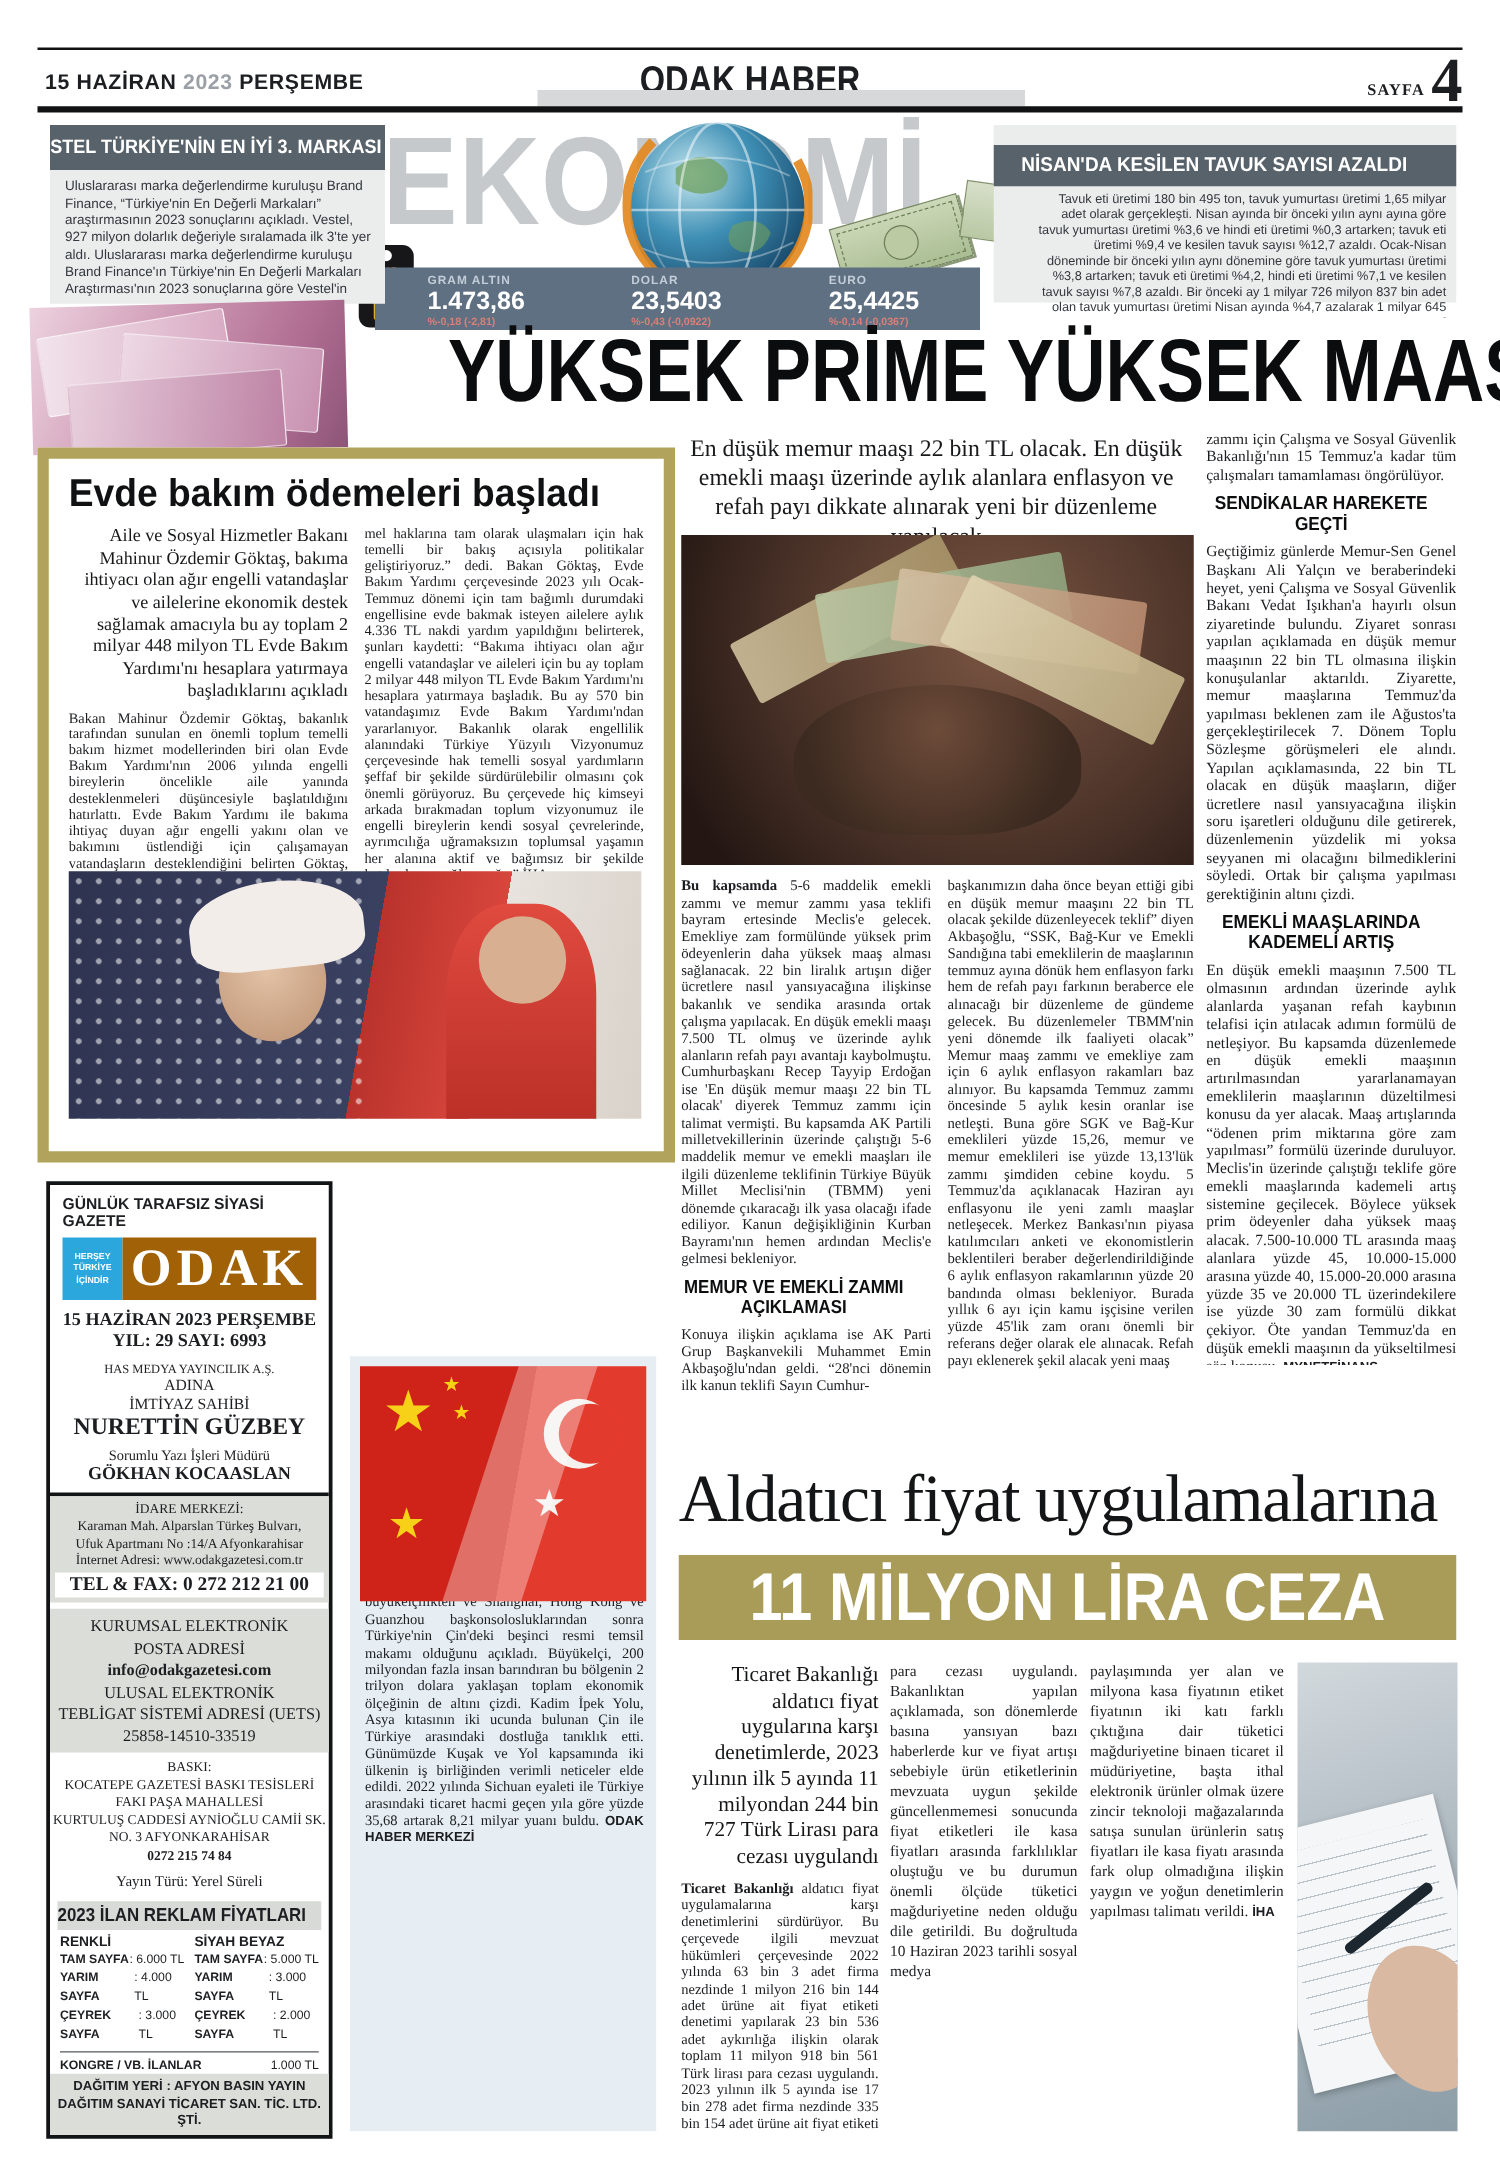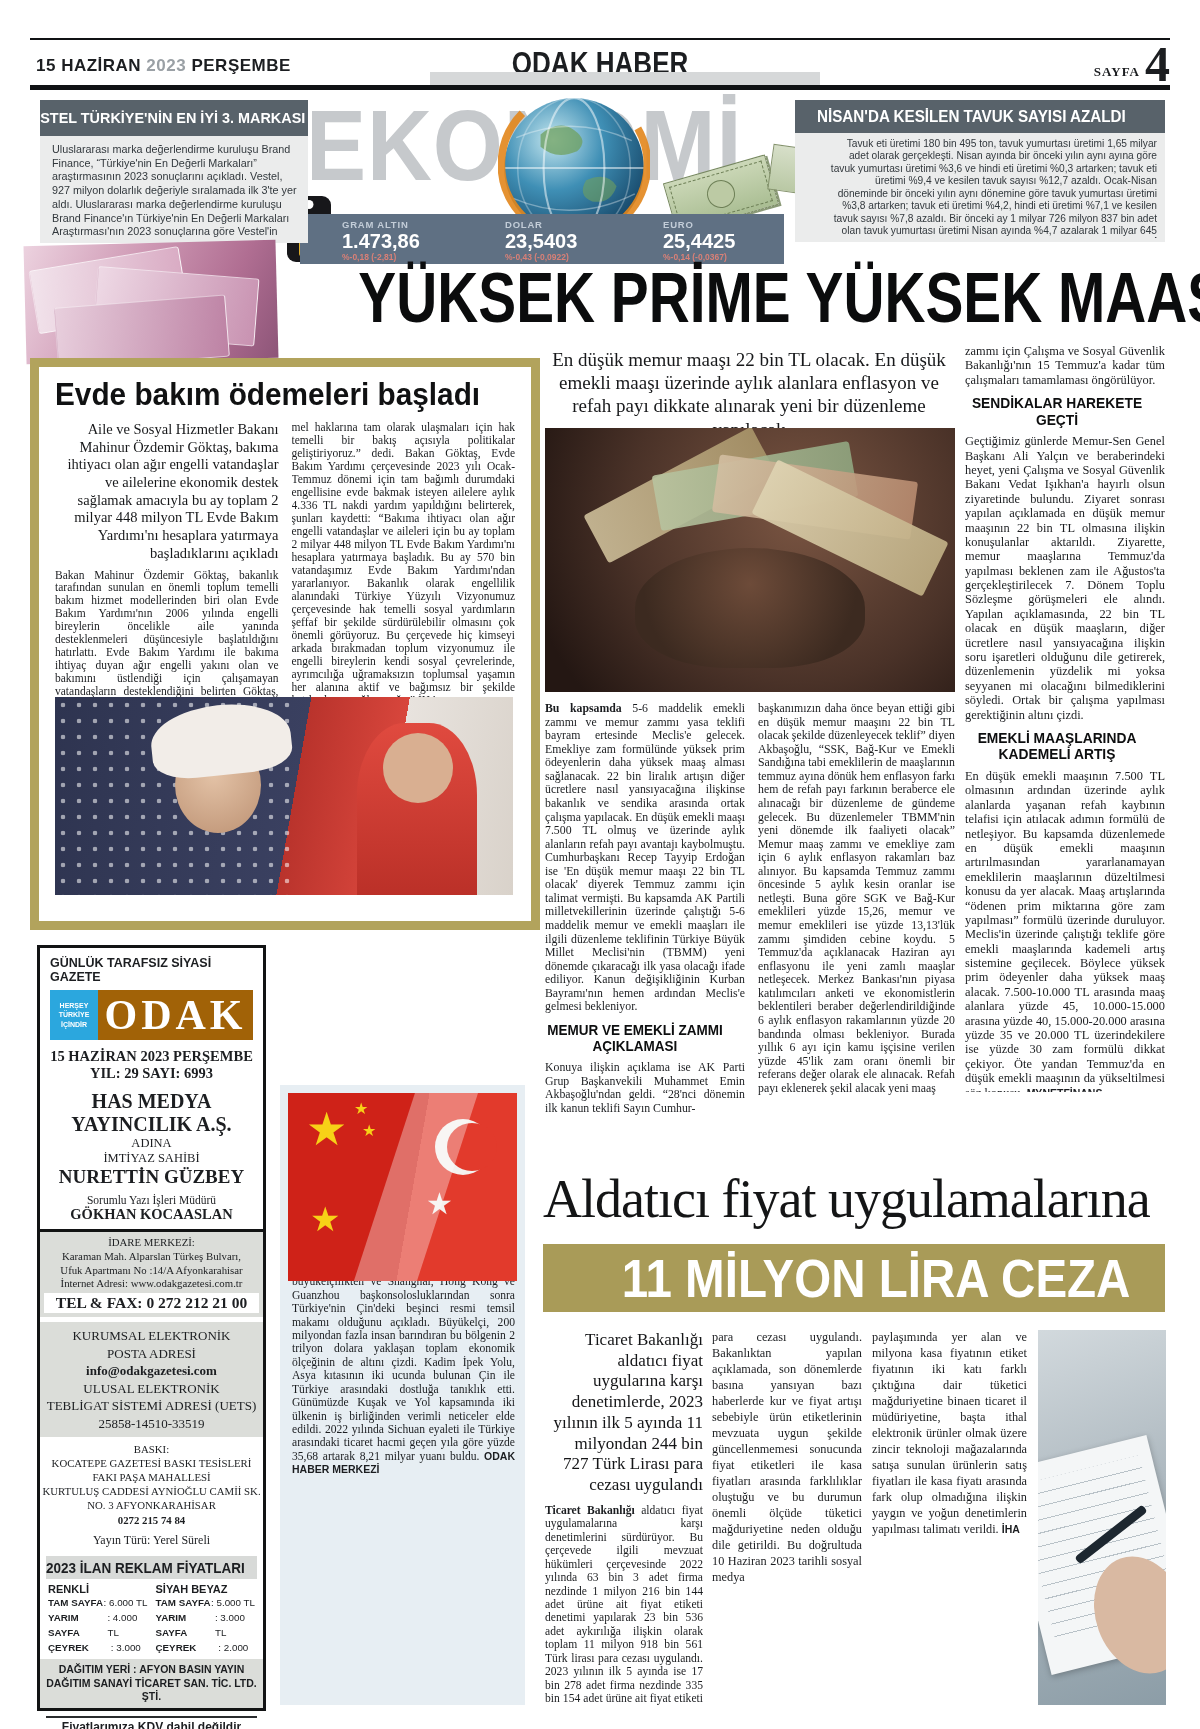--- a/index.html
+++ b/index.html
@@ -45,21 +45,21 @@
   .mast{border:3px solid #121314;background:#fff;font-family:"Liberation Serif",serif;}
   .mast .c{text-align:center;}
   .grayblk{background:#dbddd9;}
   .price-row{display:flex;justify-content:space-between;font-family:"Liberation Sans",sans-serif;font-size:9.8px;line-height:15px;}
   .price-row .pl{font-weight:bold;}
   
   .cincol{background:#e7eef3;}
   .cin-title{font-family:"Liberation Sans",sans-serif;font-weight:bold;font-size:22px;line-height:1.12;color:#0e0f10;}
   
   .ceza-head{font-size:54px;letter-spacing:-1px;color:#141516;}
-  .ceza-banner{background:#a99b58;color:#fff;display:flex;align-items:center;justify-content:flex-end;
+  .ceza-banner{background:#a99b58;color:#fff;display:flex;align-items:center;justify-content:center;
      font-family:"Liberation Sans",sans-serif;font-weight:bold;font-size:54px;}
   .ceza-lead{font-size:17px;line-height:1.22;text-align:right;color:#141517;}
   
   .photo{position:absolute;overflow:hidden;}
   .note{position:absolute;border-radius:3px;}
   
   .gmrtag{background:#17171a;border-radius:9px;}
   .gmrtag .hole{position:absolute;left:50%;top:4px;transform:translateX(-50%);width:9px;height:9px;border-radius:50%;background:#fff;}
   .gmrtag .t{position:absolute;top:16px;width:100%;text-align:center;font-family:"Liberation Sans",sans-serif;
      font-size:7.5px;font-weight:bold;color:#d8a931;letter-spacing:1px;}
@@ -147,21 +147,21 @@
     <div class="bodytxt clip" style="padding:7px 10px 0 12px;font-size:10.8px;line-height:1.27;height:96px;">Uluslararası marka değerlendirme kuruluşu Brand Finance, “Türkiye'nin En Değerli Markaları” araştırmasının 2023 sonuçlarını açıkladı. Vestel, 927 milyon dolarlık değeriyle sıralamada ilk 3'te yer aldı. Uluslararası marka değerlendirme kuruluşu Brand Finance'ın Türkiye'nin En Değerli Markaları Araştırması'nın 2023 sonuçlarına göre Vestel'in marka değeri 927 milyon dolar olarak açıklandı. İHA</div>
   </div>
 
   <div class="photo" style="left:25px;top:243px;width:252px;height:118px;transform:rotate(-1.5deg);background:linear-gradient(115deg,#ecd2df,#cf9ab5 40%,#b06e92 75%,#8d5578);">
     <div class="note" style="left:8px;top:14px;width:150px;height:62px;transform:rotate(-8deg);background:linear-gradient(100deg,#f2e4ec,#d8a9c2);border:1px solid rgba(255,255,255,.6);"></div>
     <div class="note" style="left:70px;top:30px;width:160px;height:66px;transform:rotate(6deg);background:linear-gradient(100deg,#eed9e5,#c892b1);border:1px solid rgba(255,255,255,.5);"></div>
     <div class="note" style="left:30px;top:58px;width:170px;height:60px;transform:rotate(-3deg);background:linear-gradient(100deg,#e8cfdd,#bd82a4);border:1px solid rgba(255,255,255,.5);"></div>
   </div>
 
   <div class="abs newsbox" style="left:795px;top:100px;width:370px;height:142px;">
-    <div class="bar" style="height:33px;font-size:16px;">
+    <div class="bar" style="height:33px;font-size:16px;margin-top:16px;">
       <span class="condL" style="transform:scaleX(.95);">NİSAN'DA KESİLEN TAVUK SAYISI AZALDI</span>
     </div>
     <div class="bodytxt clip" style="padding:5px 8px 0 30px;font-size:10.2px;line-height:1.22;height:100px;text-align:right;">
       <span>Tavuk eti üretimi 180 bin 495 ton, tavuk yumurtası üretimi 1,65 milyar adet olarak gerçekleşti. Nisan ayında bir önceki yılın aynı ayına göre tavuk yumurtası üretimi %3,6 ve hindi eti üretimi %0,3 artarken; tavuk eti üretimi %9,4 ve kesilen tavuk sayısı %12,7 azaldı. Ocak-Nisan döneminde bir önceki yılın aynı dönemine göre tavuk yumurtası üretimi %3,8 artarken; tavuk eti üretimi %4,2, hindi eti üretimi %7,1 ve kesilen tavuk sayısı %7,8 azaldı. Bir önceki ay 1 milyar 726 milyon 837 bin adet olan tavuk yumurtası üretimi Nisan ayında %4,7 azalarak 1 milyar 645 milyon 561 bin adet oldu.</span>
       <b>ODAK HABER MERKEZİ</b>
     </div>
   </div>
 
   <div class="abs mainhead" style="left:250px;top:258px;width:820px;height:84px;">
     <span class="cond" style="transform:scaleX(.8);">YÜKSEK PRİME YÜKSEK MAAŞ</span>
@@ -227,21 +227,21 @@
   </div>
 
   <div class="abs mast" style="left:37px;top:945px;width:223px;height:760px;">
     <div class="sans" style="font-weight:bold;font-size:12.5px;padding:8px 0 0 10px;">GÜNLÜK TARAFSIZ SİYASİ GAZETE</div>
     <div style="display:flex;margin:6px 10px 0 10px;height:50px;">
       <div class="sans" style="width:44px;background:#2ba7de;color:#fff;font-size:7px;font-weight:bold;line-height:1.3;display:flex;align-items:center;justify-content:center;text-align:center;padding:0 2px;">HERŞEY TÜRKİYE İÇİNDİR</div>
       <div style="flex:1;background:#a16207;color:#fff;display:flex;align-items:center;justify-content:center;font-family:'Liberation Serif',serif;font-weight:bold;font-size:42px;letter-spacing:4px;">ODAK</div>
     </div>
     <div class="c" style="font-weight:bold;font-size:14.5px;margin-top:8px;">15 HAZİRAN 2023 PERŞEMBE</div>
     <div class="c" style="font-weight:bold;font-size:14.5px;">YIL: 29  SAYI: 6993</div>
-    <div class="c" style="font-weight:bold;font-size:20px;margin-top:8px;">HAS MEDYA YAYINCILIK A.Ş.</div>
+    <div class="c" style="font-weight:normal;font-size:10px;margin-top:8px;">HAS MEDYA YAYINCILIK A.Ş.</div>
     <div class="c" style="font-size:12.5px;">ADINA</div>
     <div class="c" style="font-size:12.5px;">İMTİYAZ SAHİBİ</div>
     <div class="c" style="font-weight:bold;font-size:19px;">NURETTİN GÜZBEY</div>
     <div class="c" style="font-size:11.5px;margin-top:6px;">Sorumlu Yazı İşleri Müdürü</div>
     <div class="c" style="font-weight:bold;font-size:14.5px;">GÖKHAN KOCAASLAN</div>
     <div style="height:3px;background:#121314;margin-top:6px;"></div>
     <div class="grayblk c" style="padding:4px 4px;font-size:10.8px;line-height:1.28;">
       <div>İDARE MERKEZİ:</div>
       <div>Karaman Mah. Alparslan Türkeş Bulvarı,</div>
       <div>Ufuk Apartmanı No :14/A  Afyonkarahisar</div>

